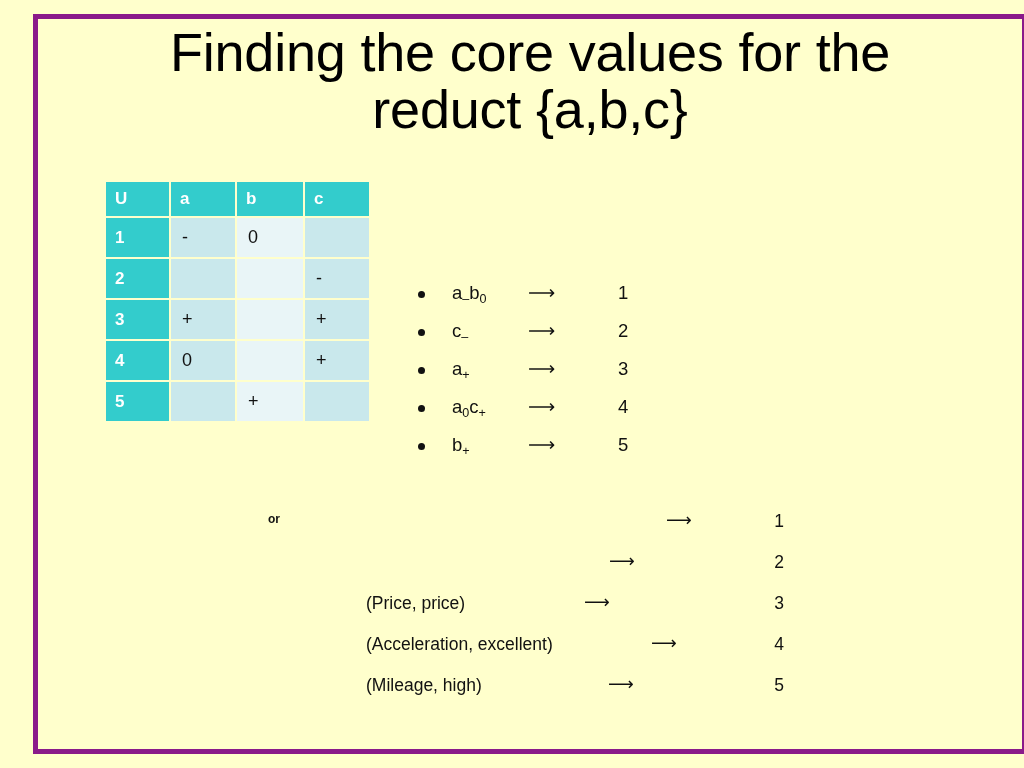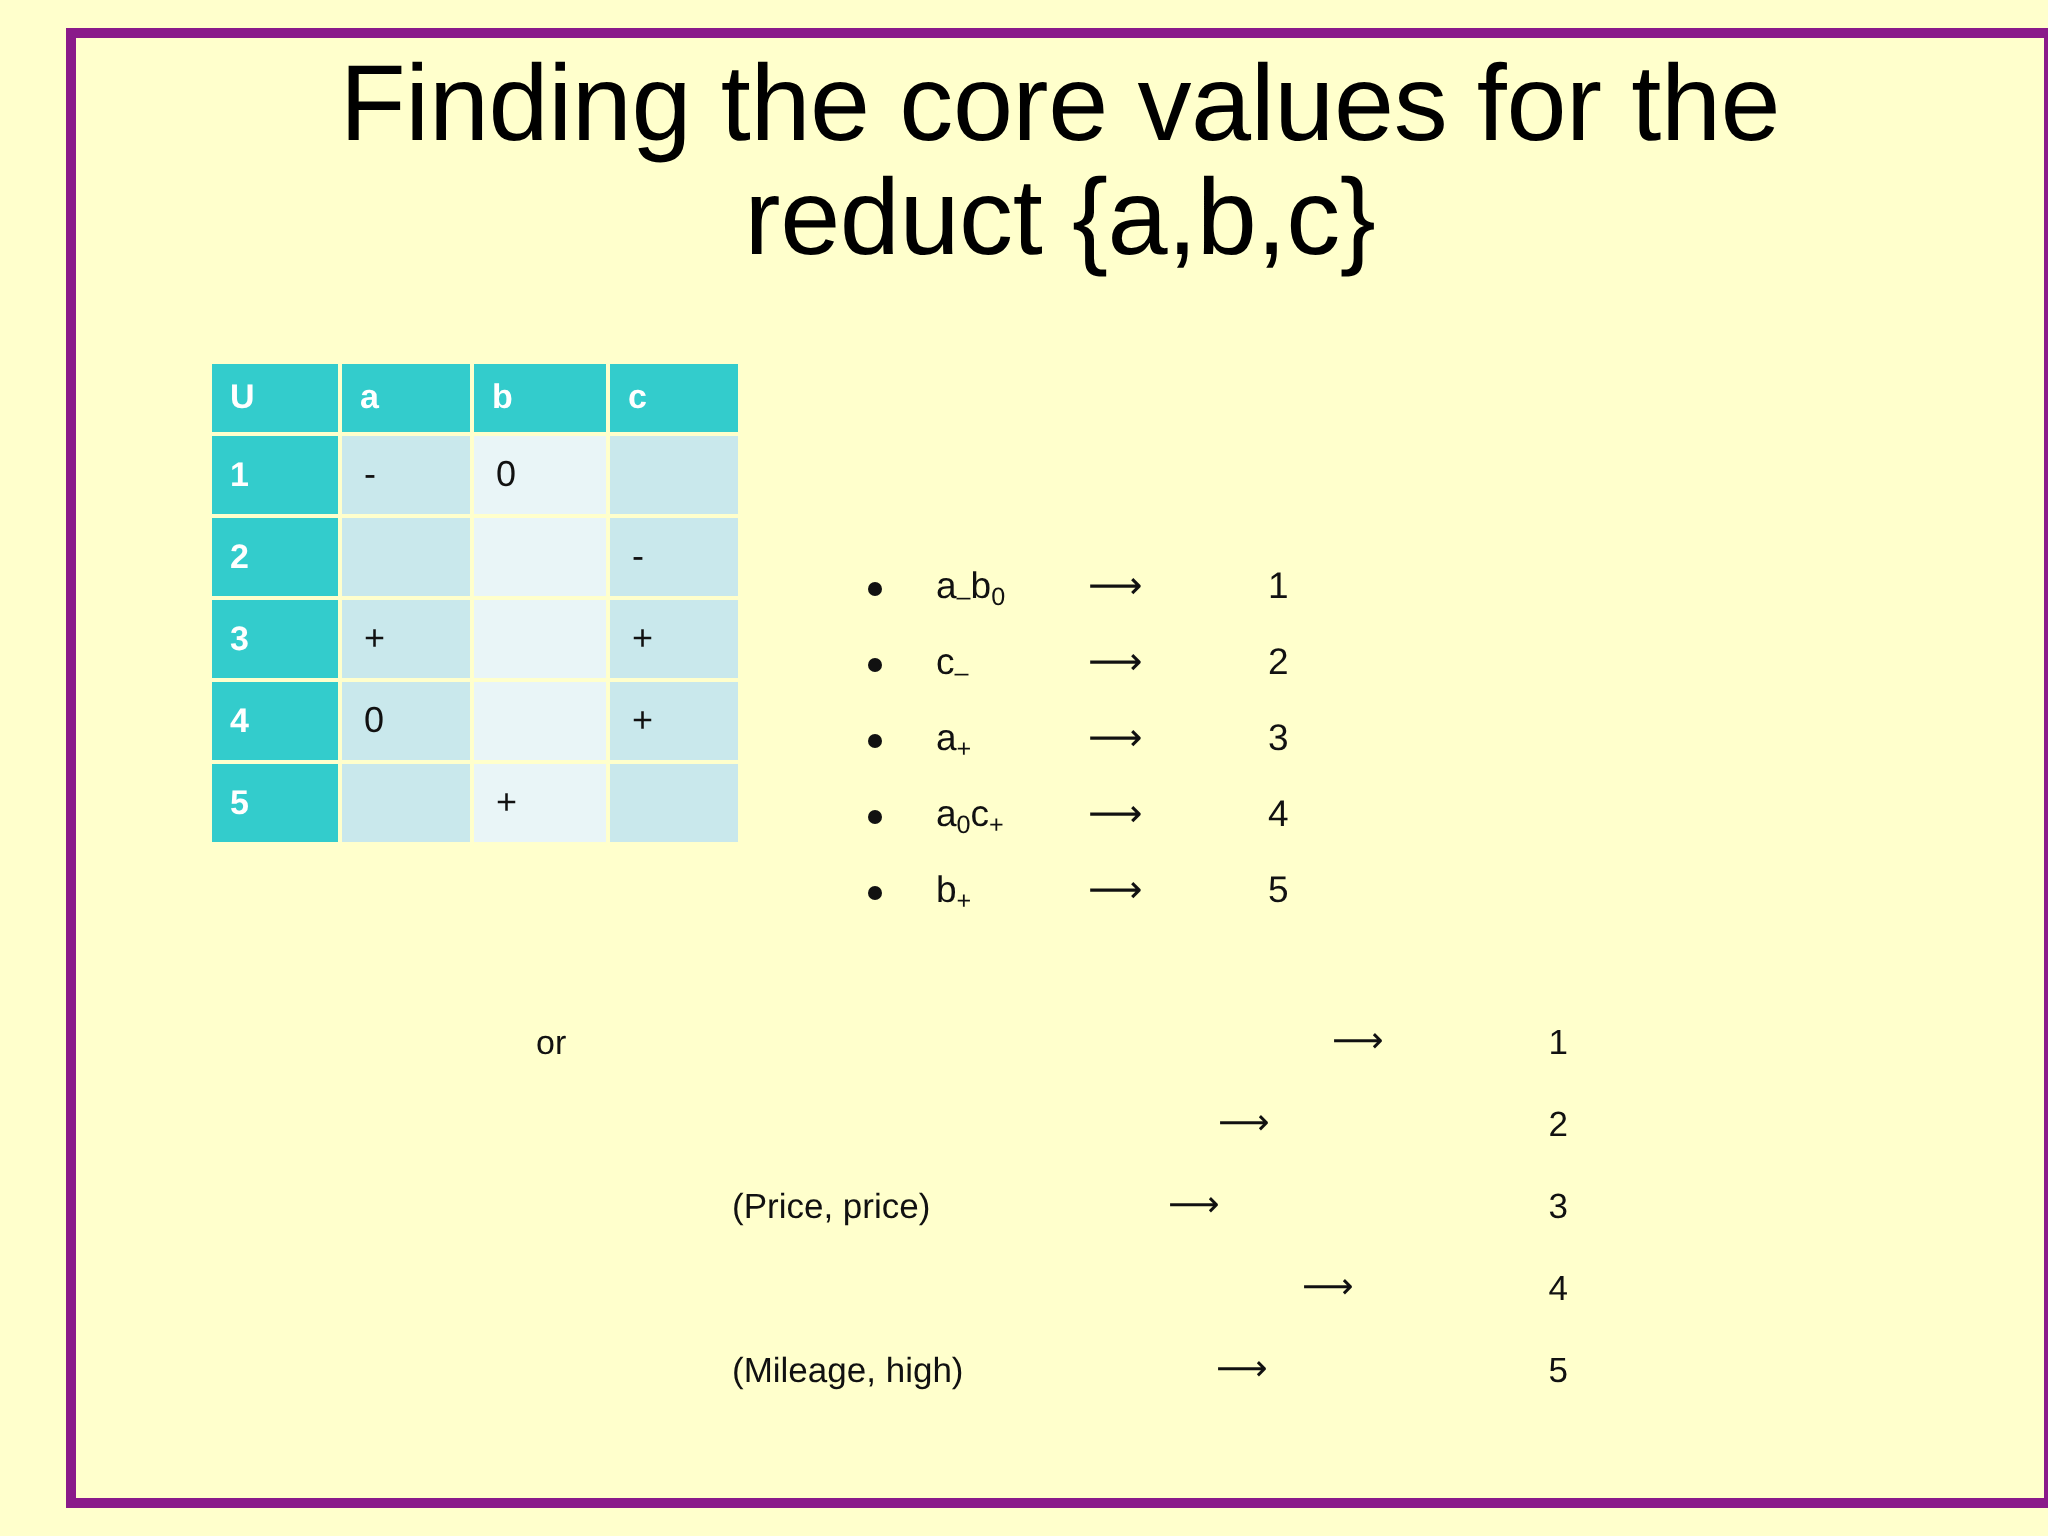--- a/index.html
+++ b/index.html
@@ -107,21 +107,21 @@
     top: 196px;
     width: 470px;
     font-size: 17.5px;
     line-height: 1.42;
     color: #1a1a1a;
   }
 
   
   #rules {
     position: absolute;
-    left: 416px;
+    left: 400px;
     top: 282px;
     width: 420px;
   }
   .rule-row {
     position: relative;
     height: 38px;
     font-size: 18.5px;
     color: #111;
   }
   .rule-bullet {
@@ -154,22 +154,23 @@
     position: absolute;
     left: 200px;
     top: 0px;
   }
 
   
   #orlabel {
     position: absolute;
     left: 250px;
     top: 512px;
-    font-size: 17px;
+    font-size: 12px;
     color: #111;
+    font-weight: bold;
   }
   #orrules {
     position: absolute;
     left: 348px;
     top: 511px;
     width: 430px;
   }
   .orrow {
     position: relative;
     height: 41px;
@@ -293,20 +294,21 @@
       <div class="orrow">
         <span class="or-arrow" style="left: 243px;">⟶</span>
         <span class="or-num">2</span>
       </div>
       <div class="orrow">
         <span class="or-text">(Price, price)</span>
         <span class="or-arrow" style="left: 218px;">⟶</span>
         <span class="or-num">3</span>
       </div>
       <div class="orrow">
+        <span class="or-text">(Acceleration, excellent)</span>
         <span class="or-arrow" style="left: 285px;">⟶</span>
         <span class="or-num">4</span>
       </div>
       <div class="orrow">
         <span class="or-text">(Mileage, high)</span>
         <span class="or-arrow" style="left: 242px;">⟶</span>
         <span class="or-num">5</span>
       </div>
     </div>
 

